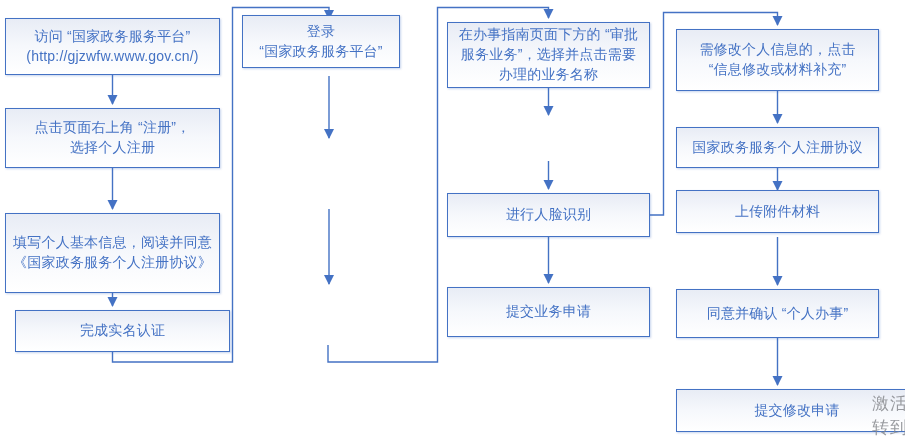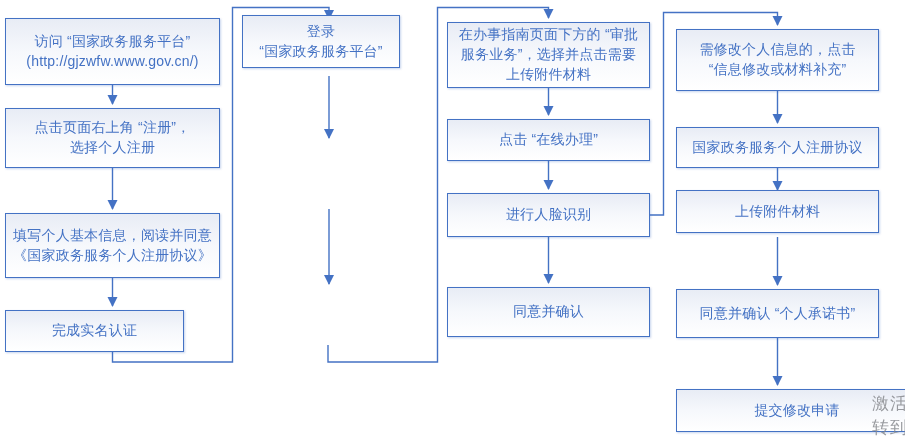--- a/index.html
+++ b/index.html
@@ -76,68 +76,65 @@
       <path d="M777.5,168 V190" marker-end="url(#arrow)"></path>
       <path d="M777.5,237 V285" marker-end="url(#arrow)"></path>
       <path d="M777.5,338 V385" marker-end="url(#arrow)"></path>
 
       <path d="M112.5,352 V362 H232.5 V7.5 H329 V19" marker-end="url(#arrow)"></path>
       <path d="M328,345 V362 H437.5 V7.5 H548.5 V18" marker-end="url(#arrow)"></path>
       <path d="M650,215 H663.5 V12.5 H777.5 V25" marker-end="url(#arrow)"></path>
     </g>
   </svg>
 
-  <div class="fc-box" style="left:5px; top:18px; width:215px; height:67px">
+  <div class="fc-box" style="left:5px; top:18px; width:215px; height:57px">
     <span class="fc-label">访问 “国家政务服务平台”
 (http://gjzwfw.www.gov.cn/)</span>
   </div>
   <div class="fc-box" style="left:5px; top:108px; width:215px; height:60px">
     <span class="fc-label">点击页面右上角 “注册”，
 选择个人注册</span>
   </div>
-  <div class="fc-box" style="left:5px; top:213px; width:215px; height:65px">
+  <div class="fc-box" style="left:5px; top:213px; width:215px; height:80px">
     <span class="fc-label">填写个人基本信息，阅读并同意
 《国家政务服务个人注册协议》</span>
   </div>
-  <div class="fc-box" style="left:5px; top:310px; width:179px; height:42px">
+  <div class="fc-box" style="left:15px; top:310px; width:215px; height:42px">
     <span class="fc-label">完成实名认证</span>
   </div>
 
   <div class="fc-box" style="left:242px; top:15px; width:158px; height:53px">
     <span class="fc-label">登录
 “国家政务服务平台”</span>
   </div>
 
   <div class="fc-box" style="left:447px; top:22px; width:203px; height:66px">
     <span class="fc-label">在办事指南页面下方的 “审批
 服务业务”，选择并点击需要
-上传附件材料</span>
-  </div>
-  <div class="fc-box" style="left:447px; top:119px; width:203px; height:42px">
-    <span class="fc-label">点击 “在线办理”</span>
+办理的业务名称</span>
   </div>
   <div class="fc-box" style="left:447px; top:193px; width:203px; height:44px">
     <span class="fc-label">进行人脸识别</span>
   </div>
   <div class="fc-box" style="left:447px; top:287px; width:203px; height:50px">
-    <span class="fc-label">同意并确认</span>
+    <span class="fc-label">提交业务申请</span>
   </div>
 
   <div class="fc-box" style="left:676px; top:29px; width:203px; height:62px">
     <span class="fc-label">需修改个人信息的，点击
 “信息修改或材料补充”</span>
   </div>
   <div class="fc-box" style="left:676px; top:127px; width:203px; height:41px">
     <span class="fc-label">国家政务服务个人注册协议</span>
   </div>
   <div class="fc-box" style="left:676px; top:190px; width:203px; height:43px">
     <span class="fc-label">上传附件材料</span>
   </div>
   <div class="fc-box" style="left:676px; top:289px; width:203px; height:49px">
-    <span class="fc-label">同意并确认 “个人承诺书”</span>
+    <span class="fc-label">同意并确认 “个人办事”</span>
   </div>
   <div class="fc-box" style="left:676px; top:389px; width:242px; height:43px">
     <span class="fc-label">提交修改申请</span>
   </div>
 
   <span class="watermark" style="left:872px; top:392px;">激活</span>
   <span class="watermark" style="left:872px; top:416px;">转到</span>
 
 </div>
 

